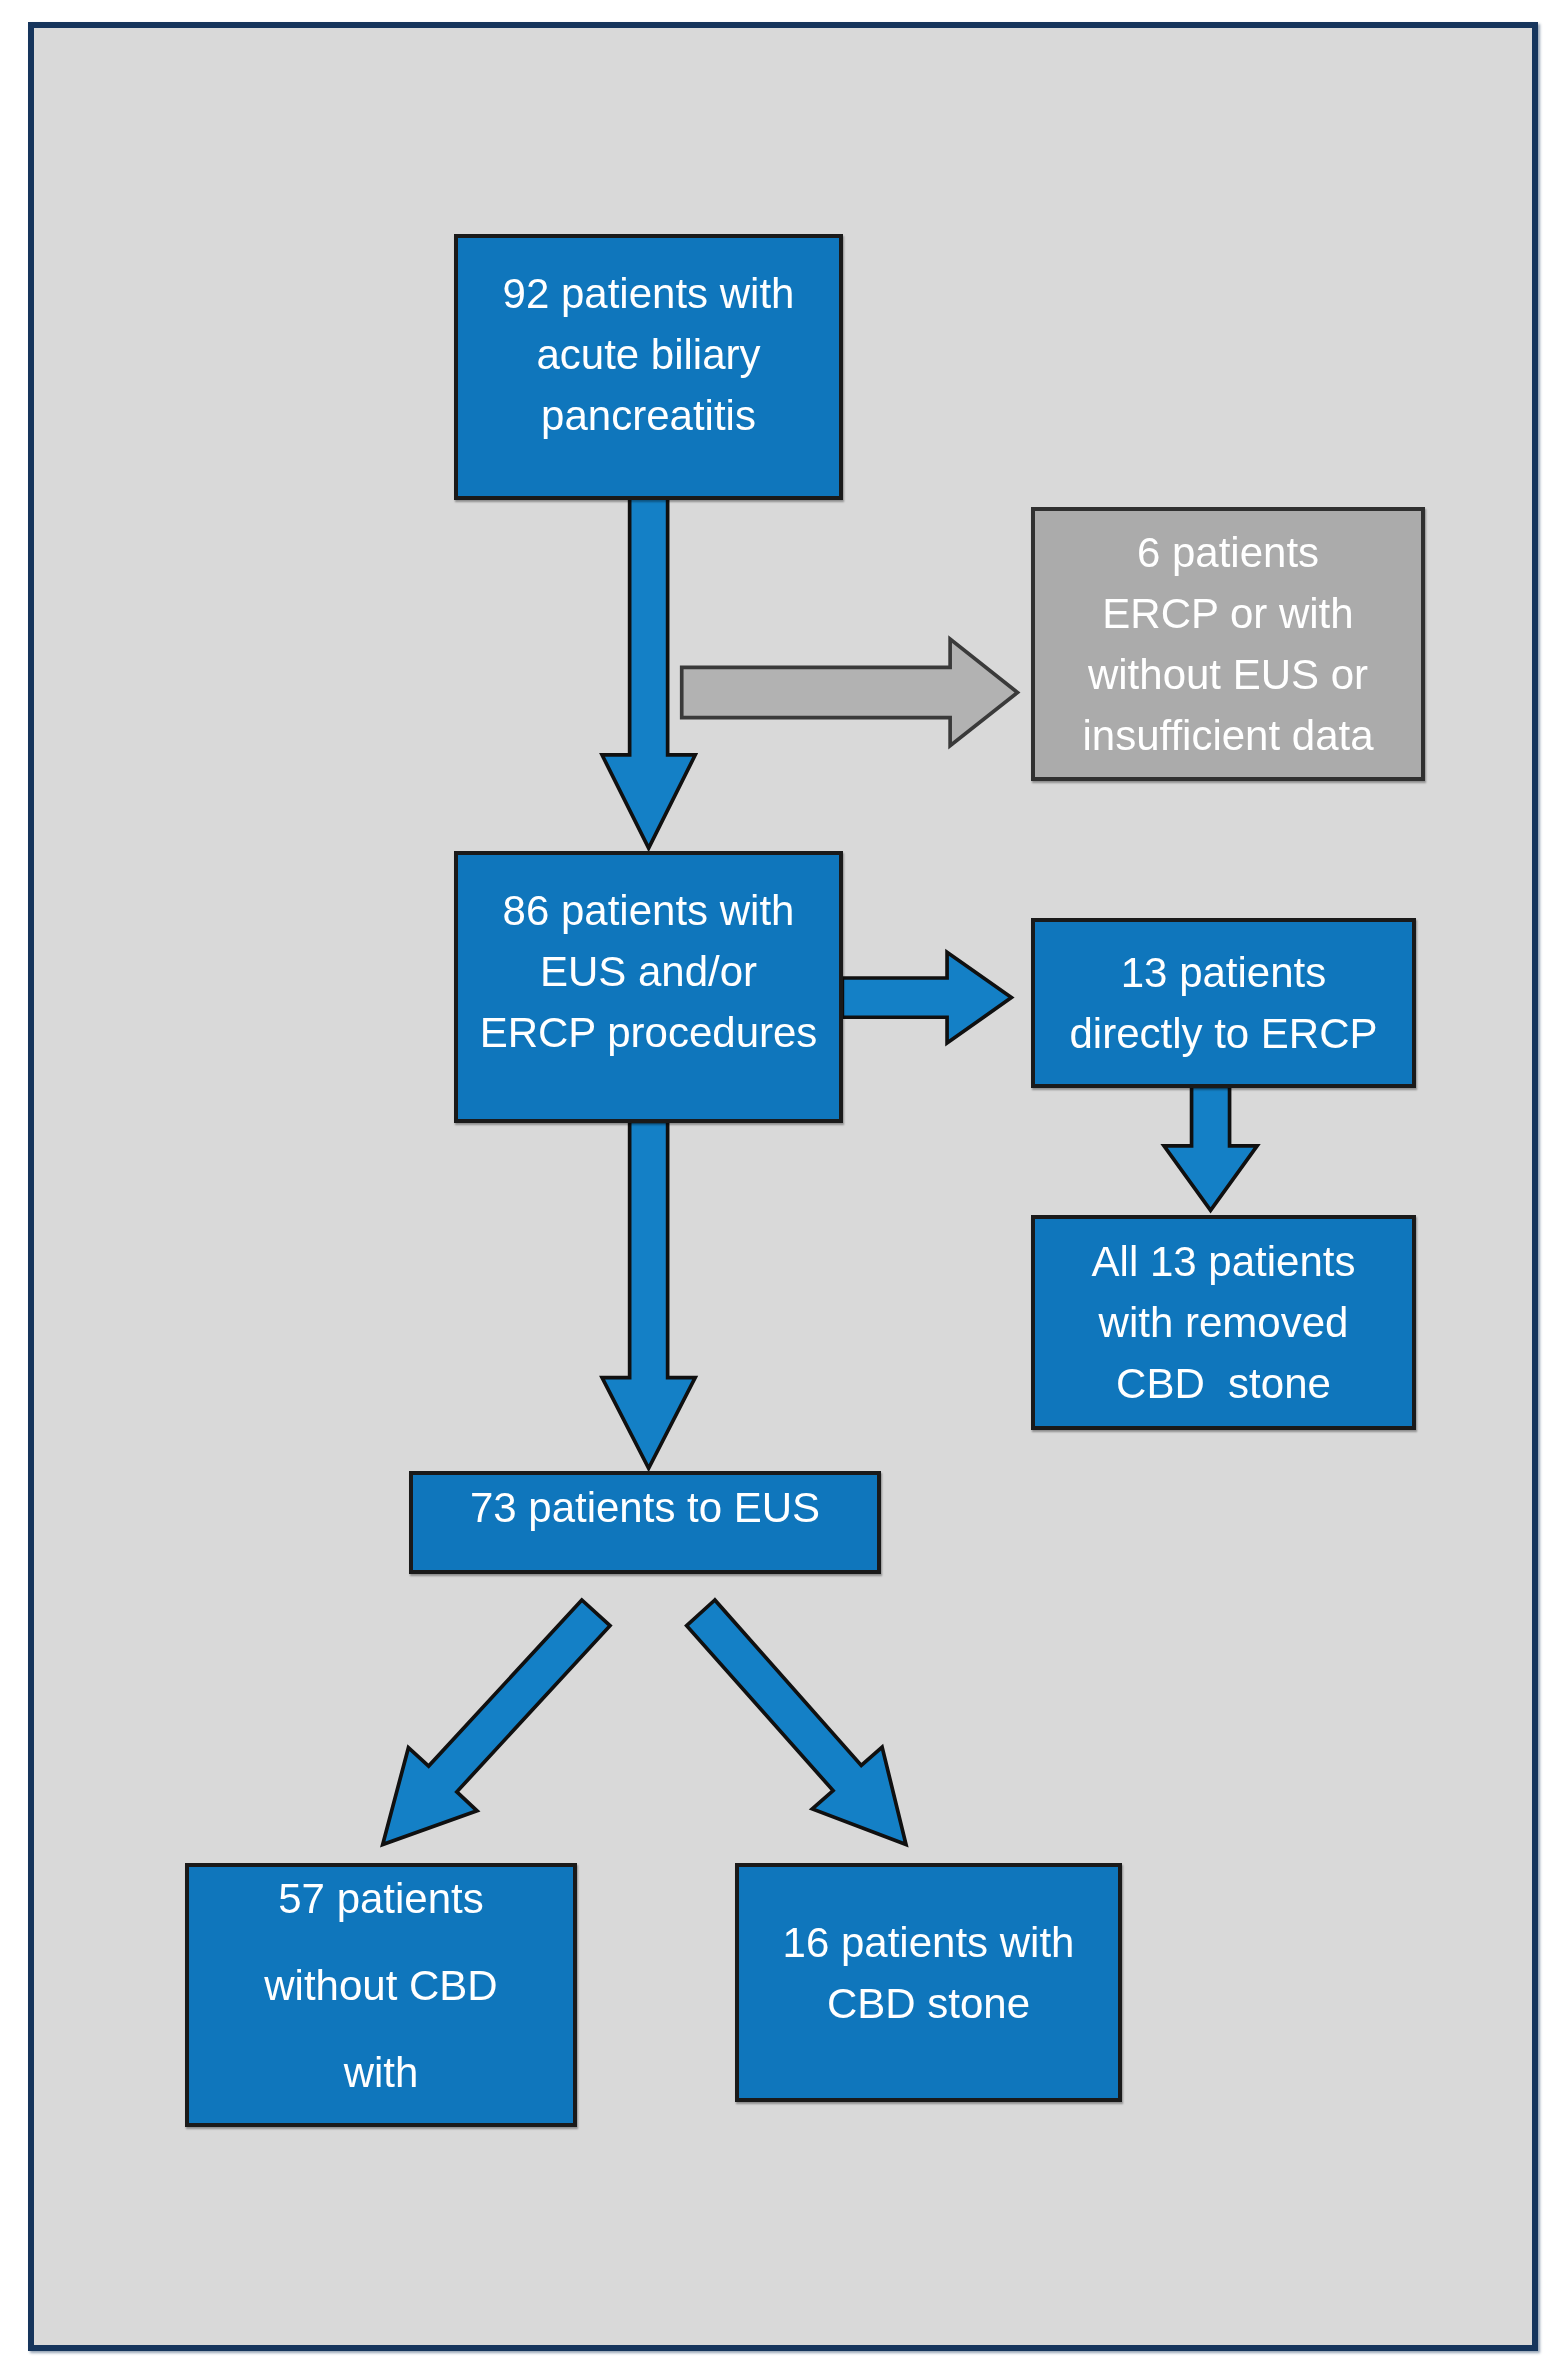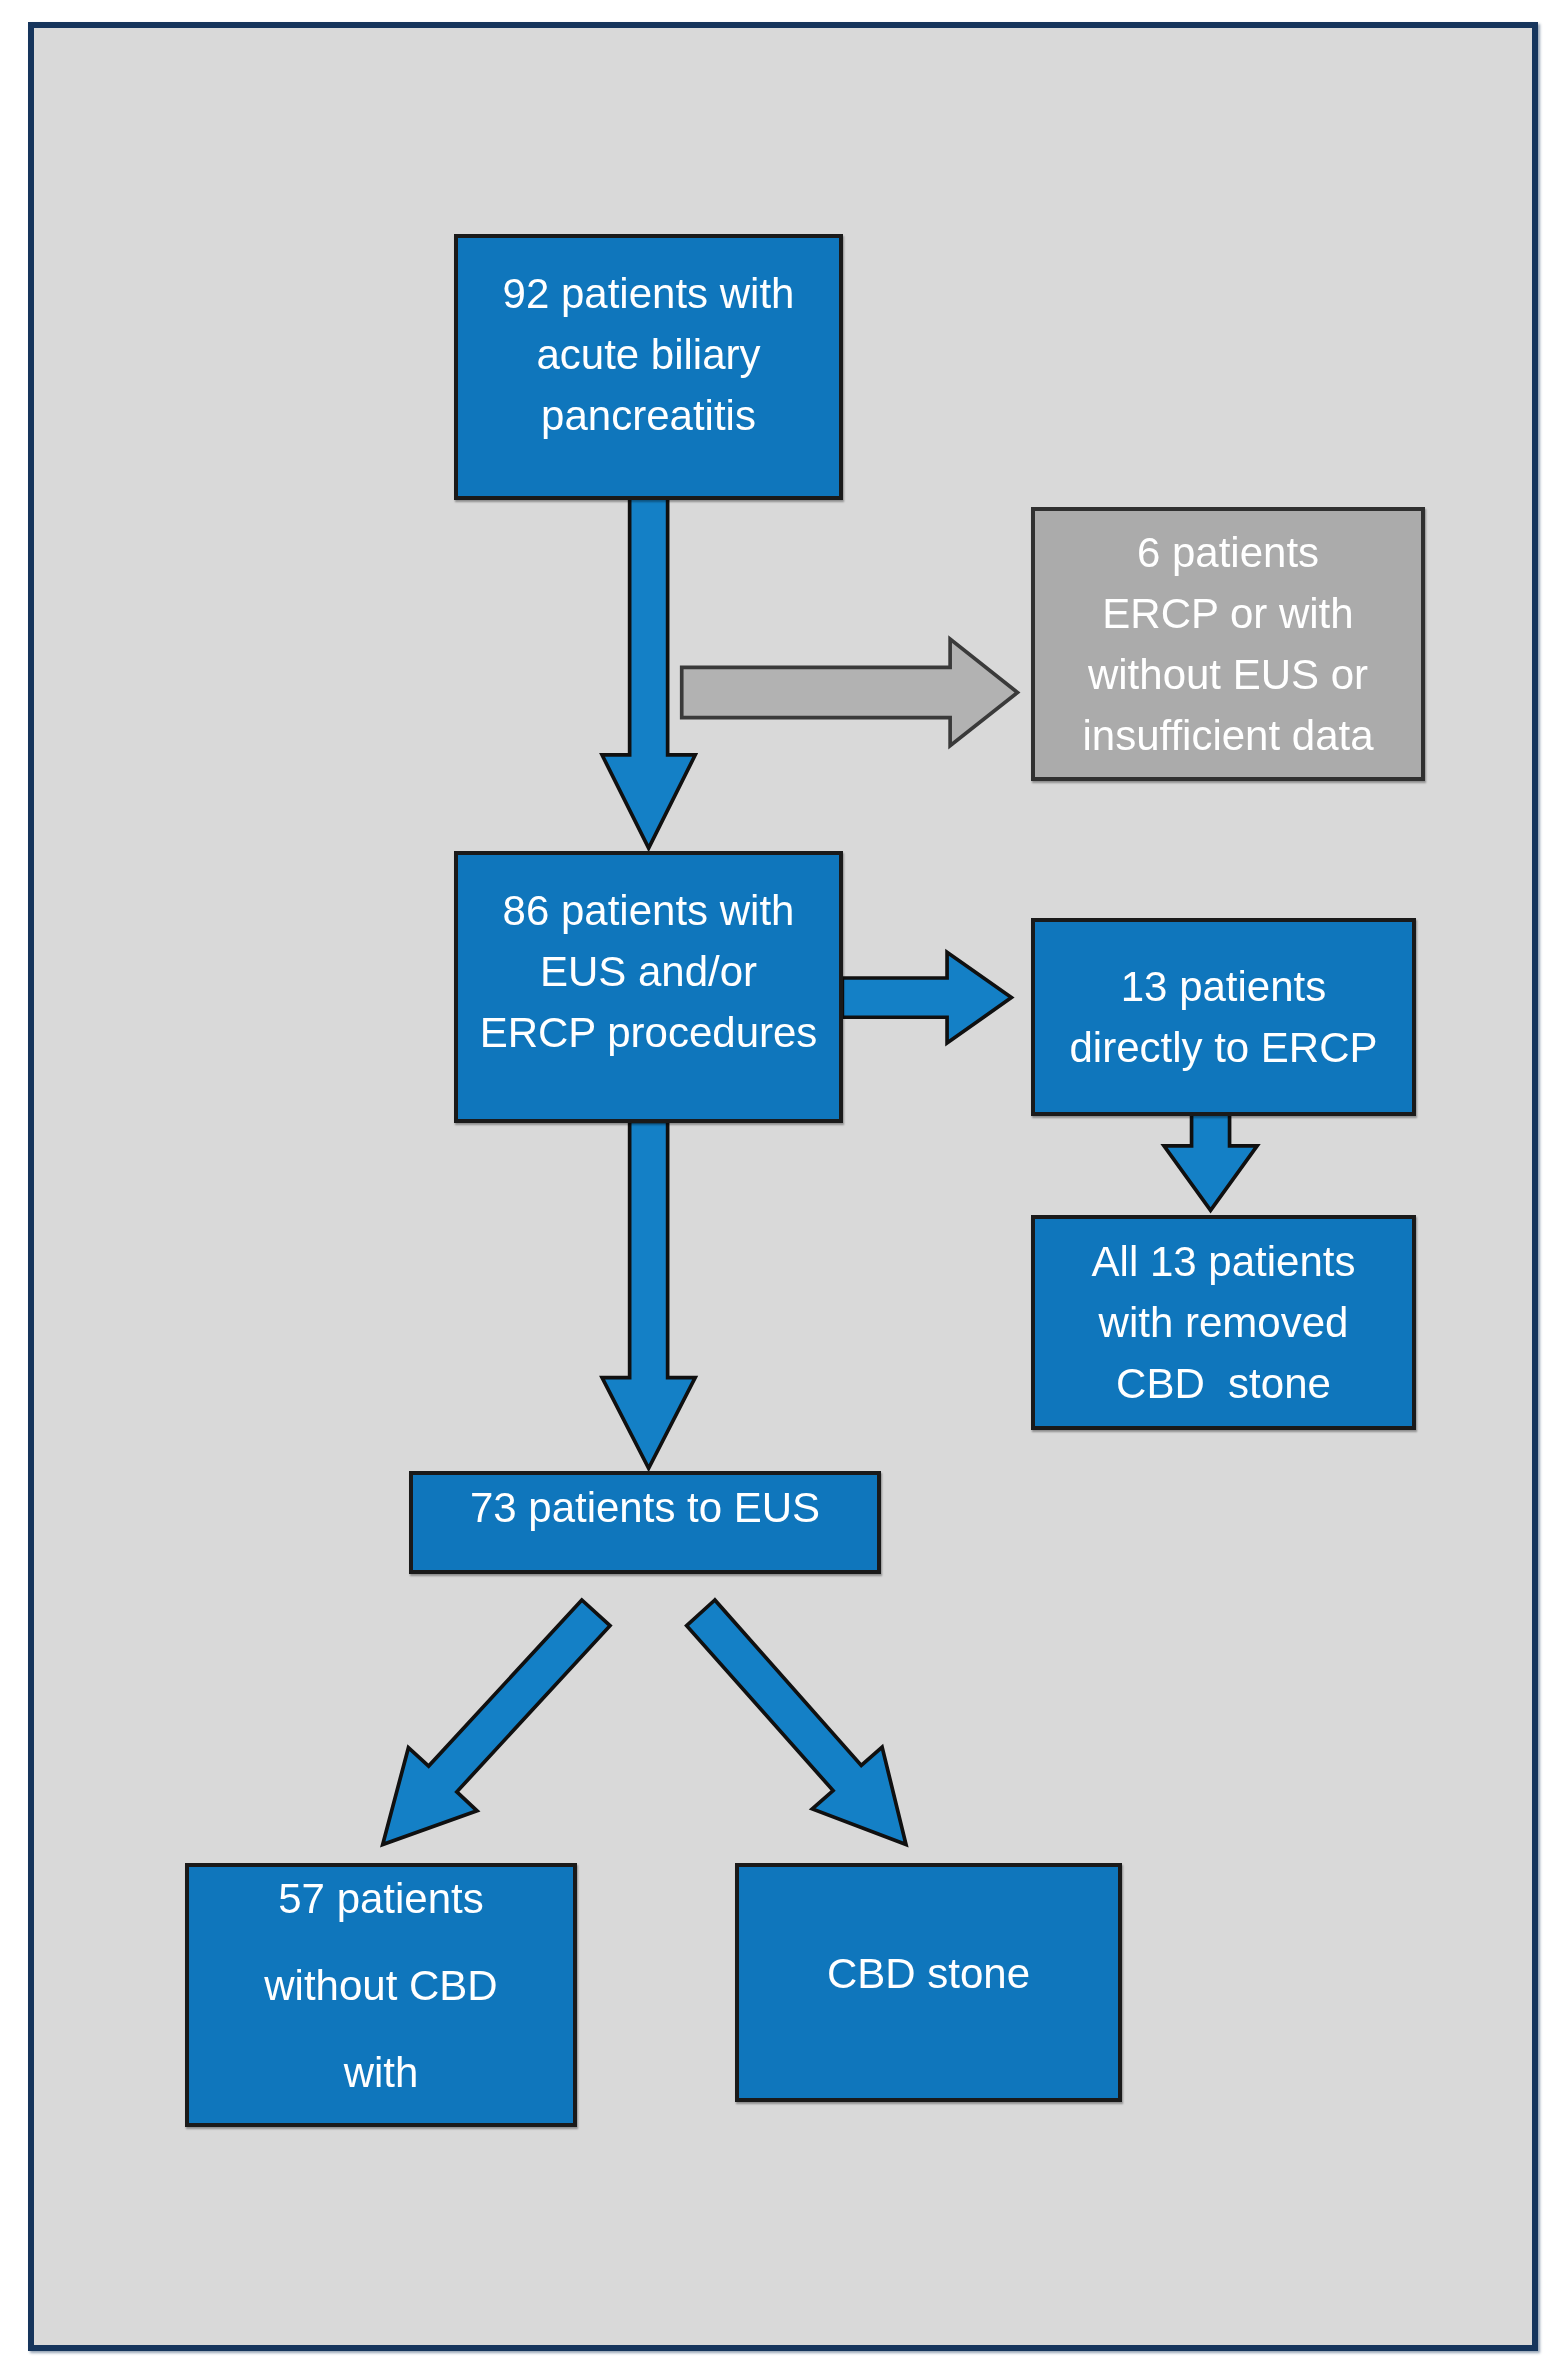--- a/index.html
+++ b/index.html
@@ -94,21 +94,21 @@
     <span class="line">without EUS or</span>
     <span class="line">insufficient data</span>
   </div>
 
   <div class="node top-align" style="left:454px;top:851px;width:389px;height:272px;">
     <span class="line">86 patients with</span>
     <span class="line">EUS and/or</span>
     <span class="line">ERCP procedures</span>
   </div>
 
-  <div class="node" style="left:1031px;top:918px;width:385px;height:198px;">
+  <div class="node" style="left:1031px;top:918px;width:385px;height:170px;">
     <span class="line">13 patients</span>
     <span class="line">directly to ERCP</span>
   </div>
 
   <div class="node" style="left:1031px;top:1215px;width:385px;height:215px;">
     <span class="line">All 13 patients</span>
     <span class="line">with removed</span>
     <span class="line">CBD  stone</span>
   </div>
 
@@ -116,17 +116,18 @@
     <span class="line">73 patients to EUS</span>
   </div>
 
   <div class="node" style="left:185px;top:1863px;width:392px;height:264px;padding-bottom:18.4px;gap:26px;">
     <span class="line">57 patients</span>
     <span class="line">without CBD</span>
     <span class="line">with</span>
   </div>
 
   <div class="node" style="left:735px;top:1863px;width:387px;height:239px;padding-bottom:18.4px;">
+    <span class="line">16 patients with</span>
     <span class="line">CBD stone</span>
   </div>
 
 </div>
 
 
 </body></html>

